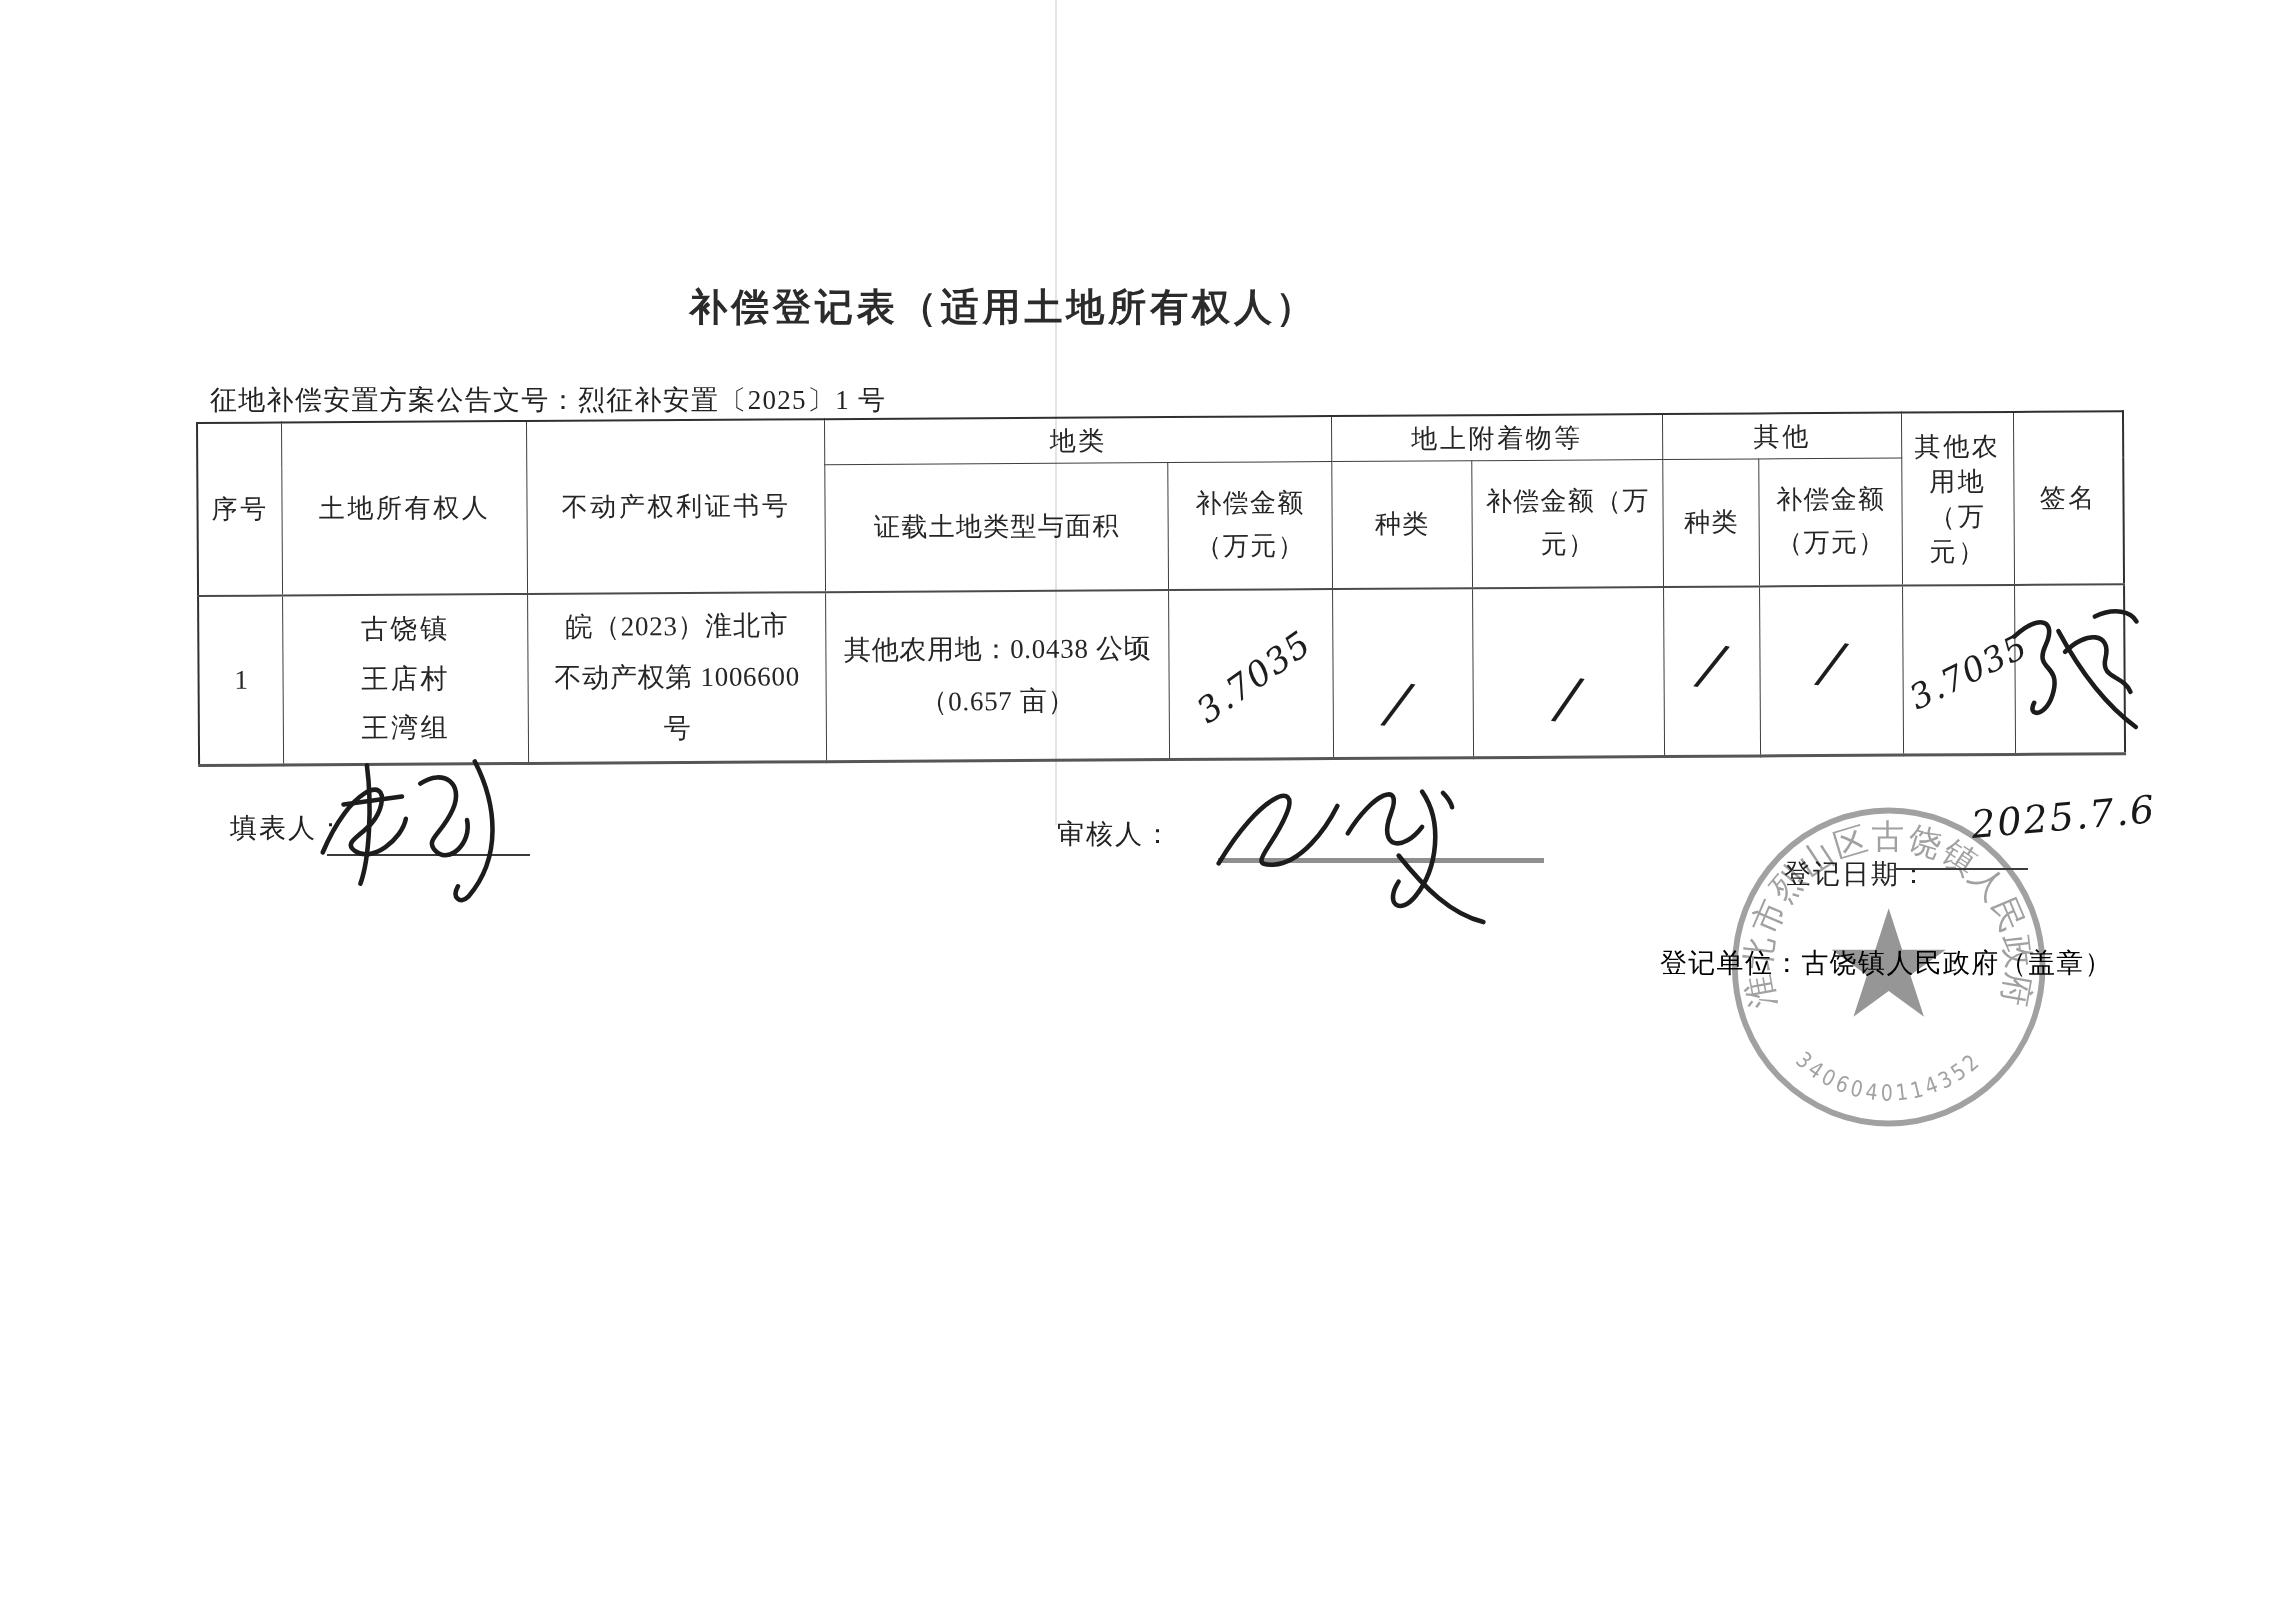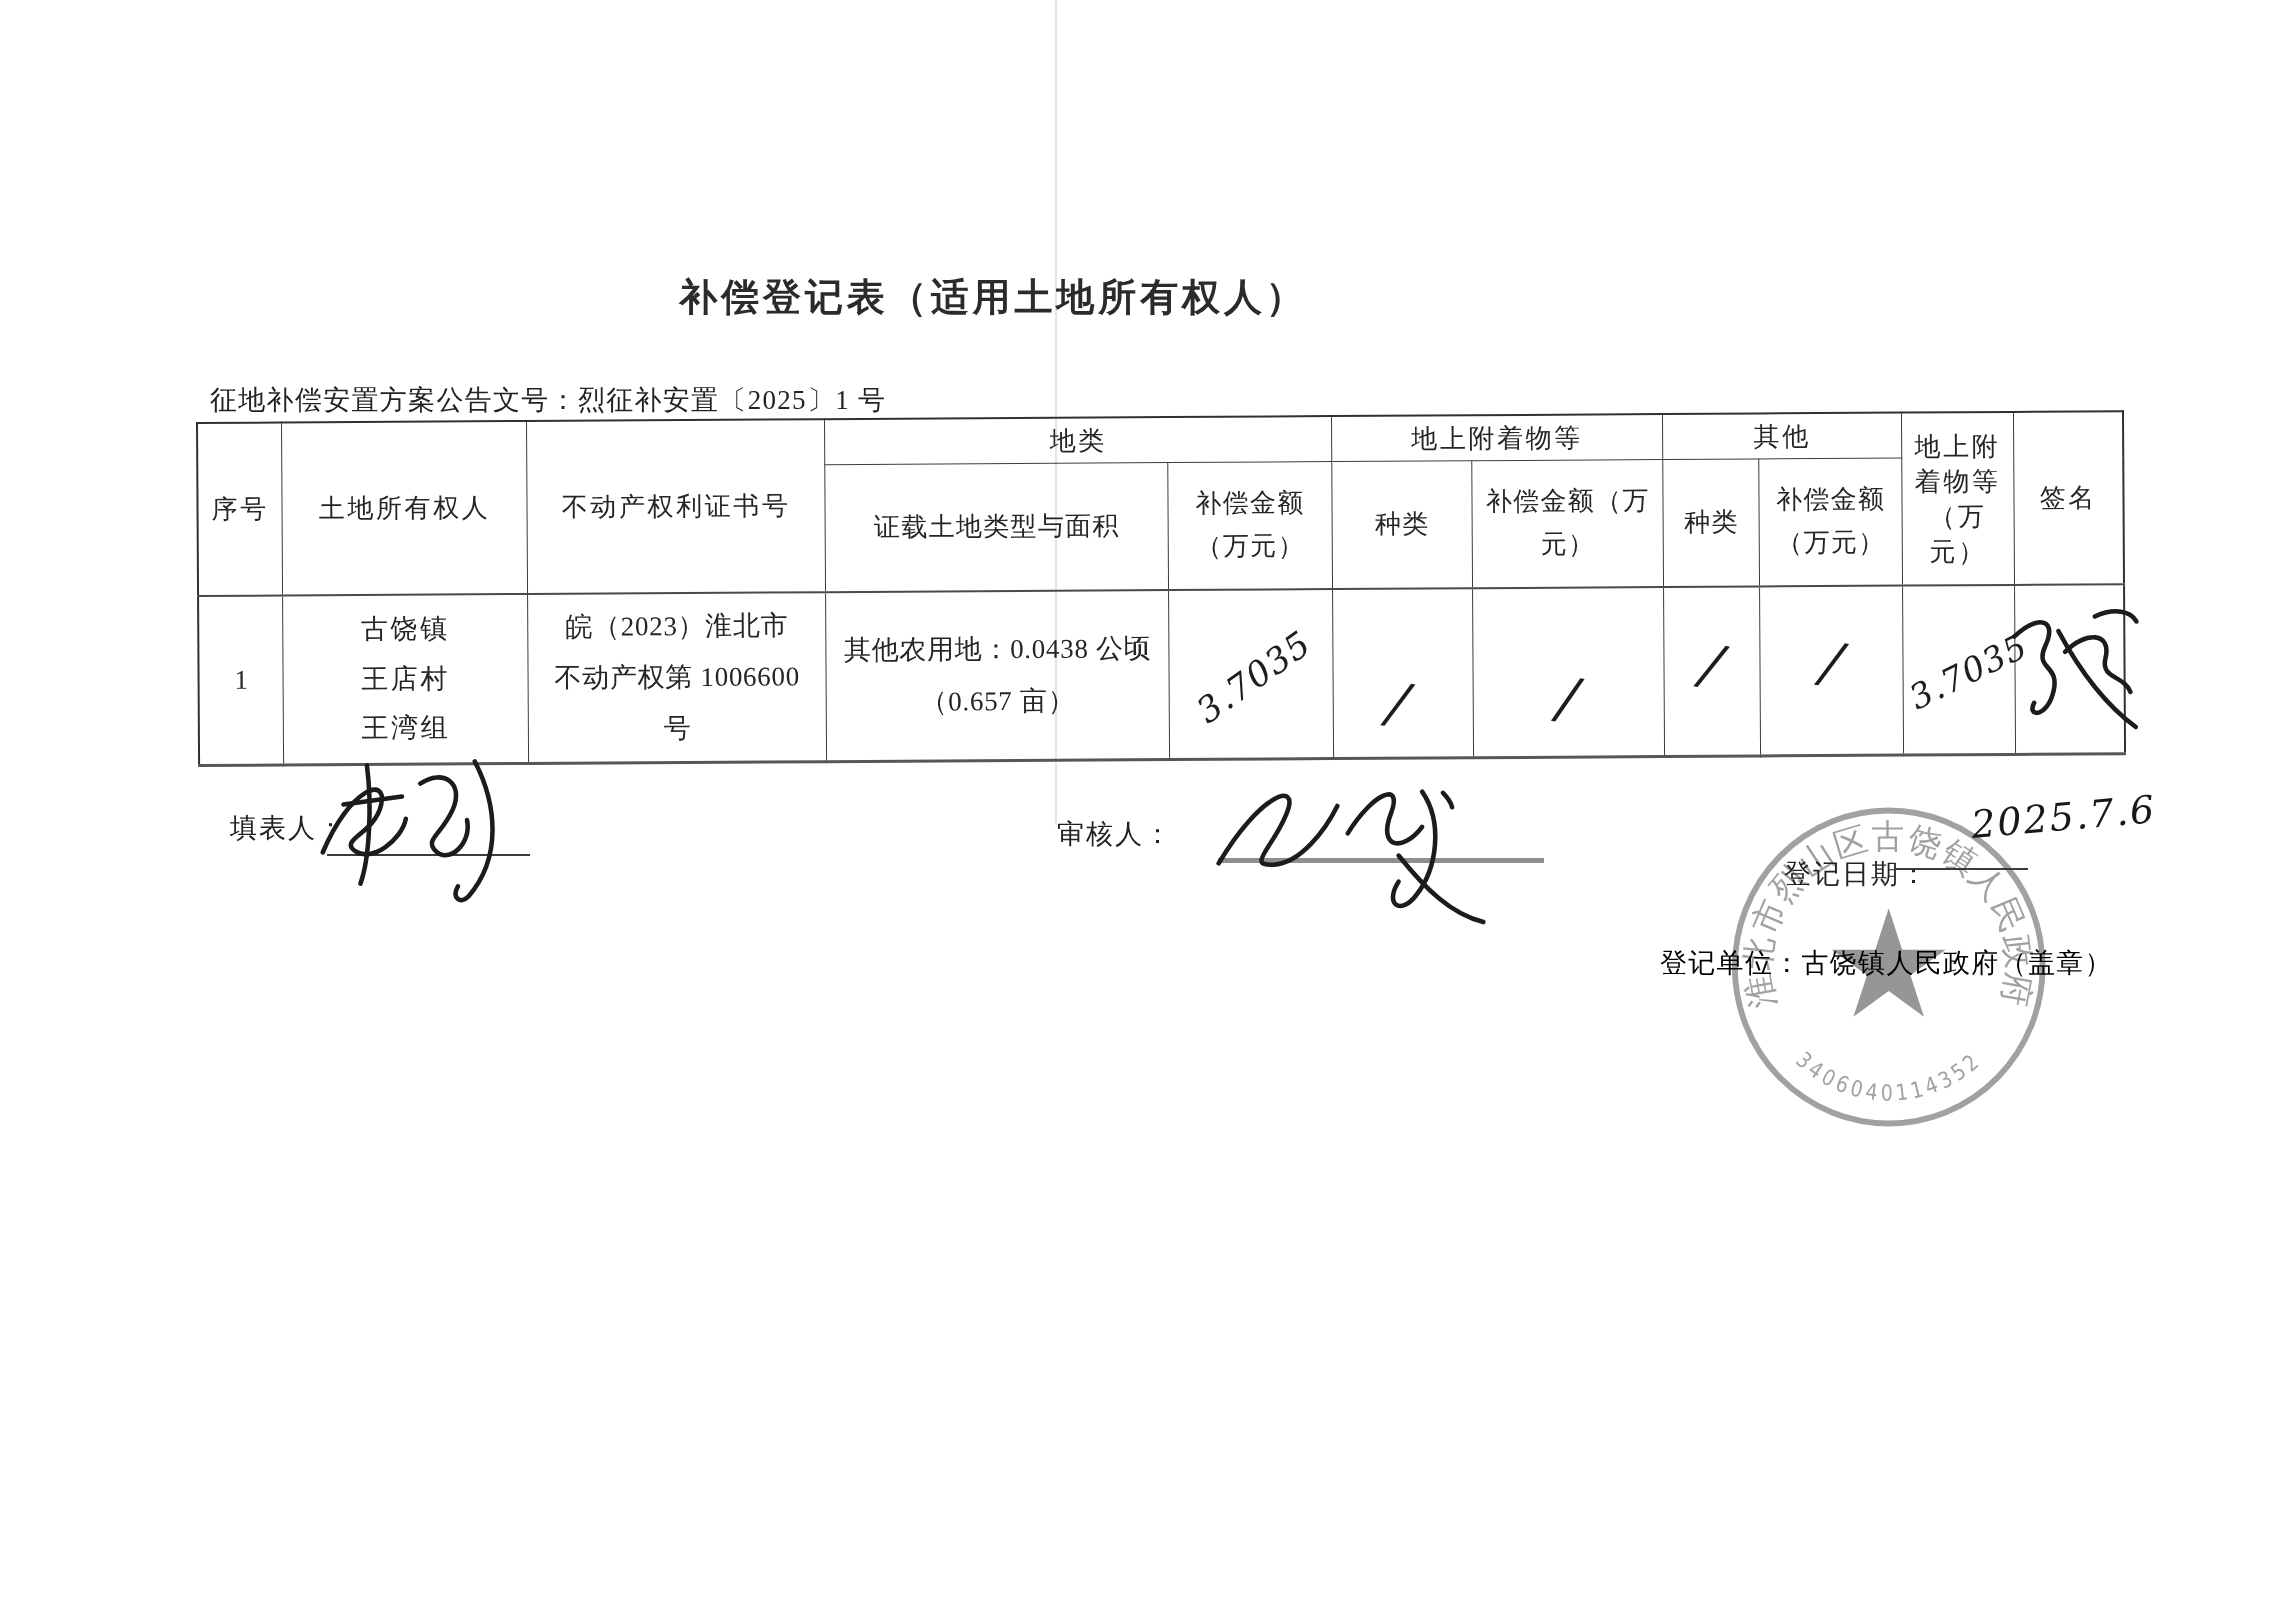--- a/index.html
+++ b/index.html
@@ -1,21 +1,21 @@
 <!DOCTYPE html>
 <html style="font-size:10.4px"><head>
 <meta charset="utf-8">
 <style>
   html,body{margin:0;padding:0;}
   body{width:2284px;height:1616px;background:#f2f2f0;font-family:"Liberation Serif",serif;}
   #sheet{position:relative;width:2284px;height:1616px;background:#ffffff;overflow:hidden;}
 
   .fold{position:absolute;left:1055px;top:0;width:2px;height:825px;background:#e4e4e4;z-index:0;}
 
-  .title{position:absolute;top:272px;left:0;width:1948px;margin:0;text-align:center;
+  .title{position:absolute;top:272px;left:0;width:1948px;margin:10px;text-align:center;
          font-family:"Liberation Sans",sans-serif;font-weight:bold;font-size:38px;color:#2b2b2b;
          letter-spacing:3.9px;padding-left:39px;box-sizing:border-box;z-index:2;}
 
   .doc-line{position:absolute;top:382px;left:210px;font-size:27px;color:#222;letter-spacing:1.3px;z-index:2;text-align:center;}
 
   .form-table{position:absolute;left:196px;top:422px;width:1928px;border-collapse:collapse;
               table-layout:fixed;color:#252525;transform:rotate(-0.35deg);transform-origin:0 0;
               border:2.6px solid #303030;z-index:2;}
   .form-table th,.form-table td{border:1.3px solid #3d3d3d;text-align:center;vertical-align:middle;
               font-weight:normal;overflow:visible;}
@@ -90,21 +90,21 @@
         <col style="width:5.7%">
     </colgroup>
     <tbody>
         <tr class="h1">
       <th rowspan="2">序号</th>
       <th rowspan="2">土地所有权人</th>
       <th rowspan="2">不动产权利证书号</th>
       <th colspan="2">地类</th>
       <th colspan="2">地上附着物等</th>
       <th colspan="2">其他</th>
-      <th rowspan="2">地上附着物等（万元）</th>
+      <th rowspan="2">其他农用地（万元）</th>
       <th rowspan="2">签名</th>
     </tr>
     <tr class="h2">
       <th>证载土地类型与面积</th>
       <th>补偿金额（万元）</th>
       <th>种类</th>
       <th>补偿金额（万元）</th>
       <th>种类</th>
       <th>补偿金额（万元）</th>
     </tr>

